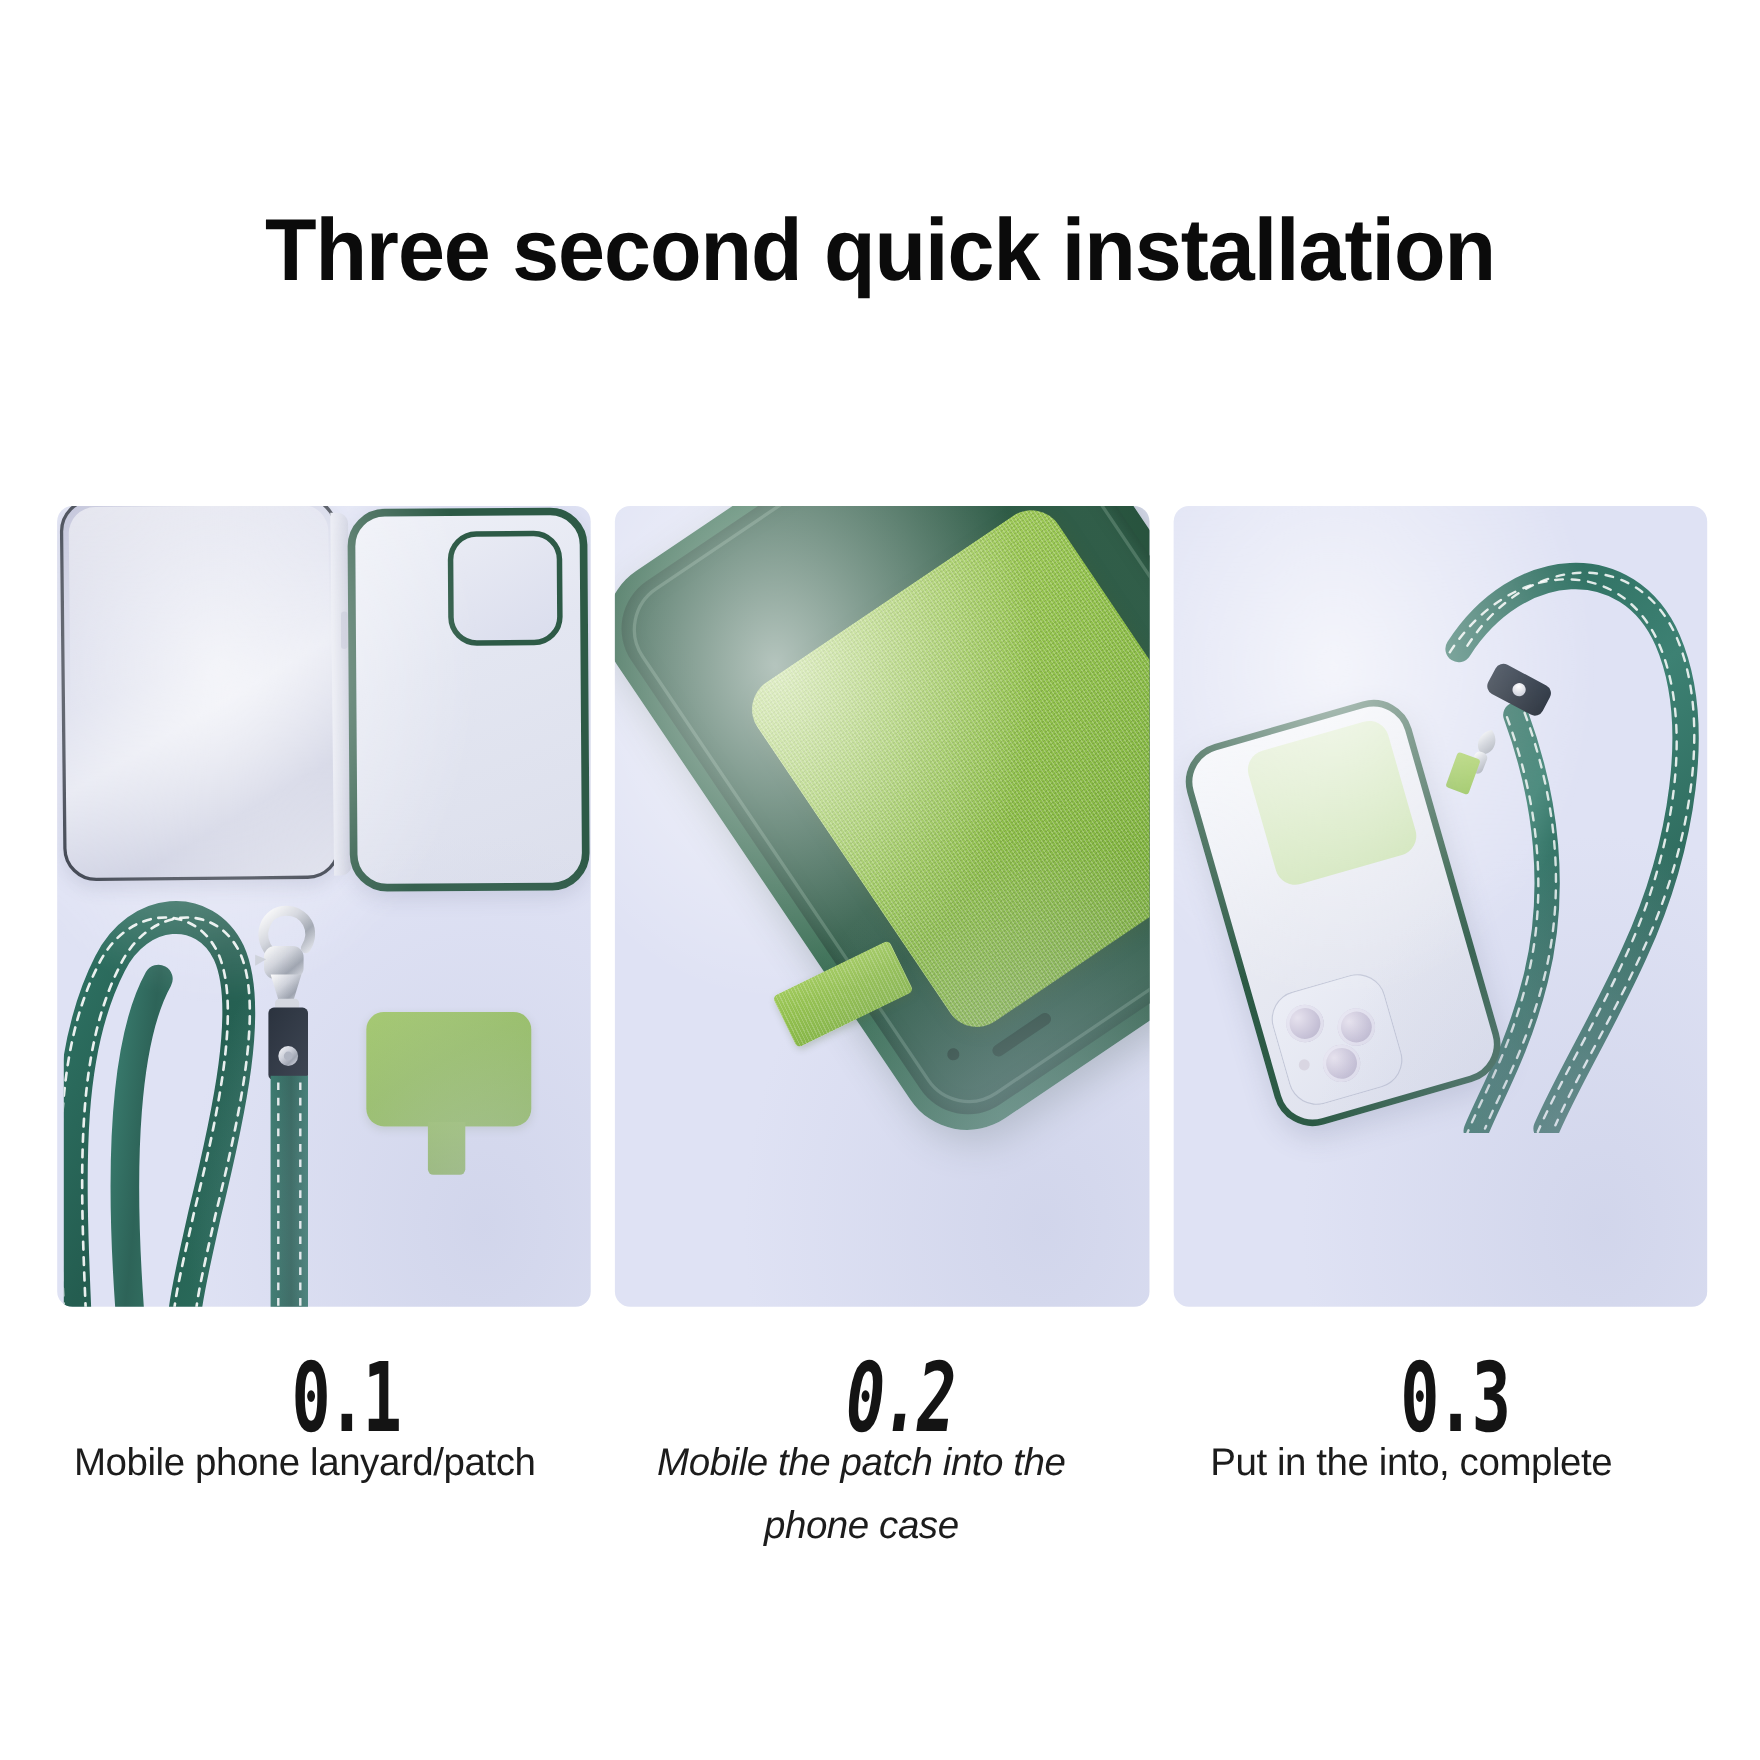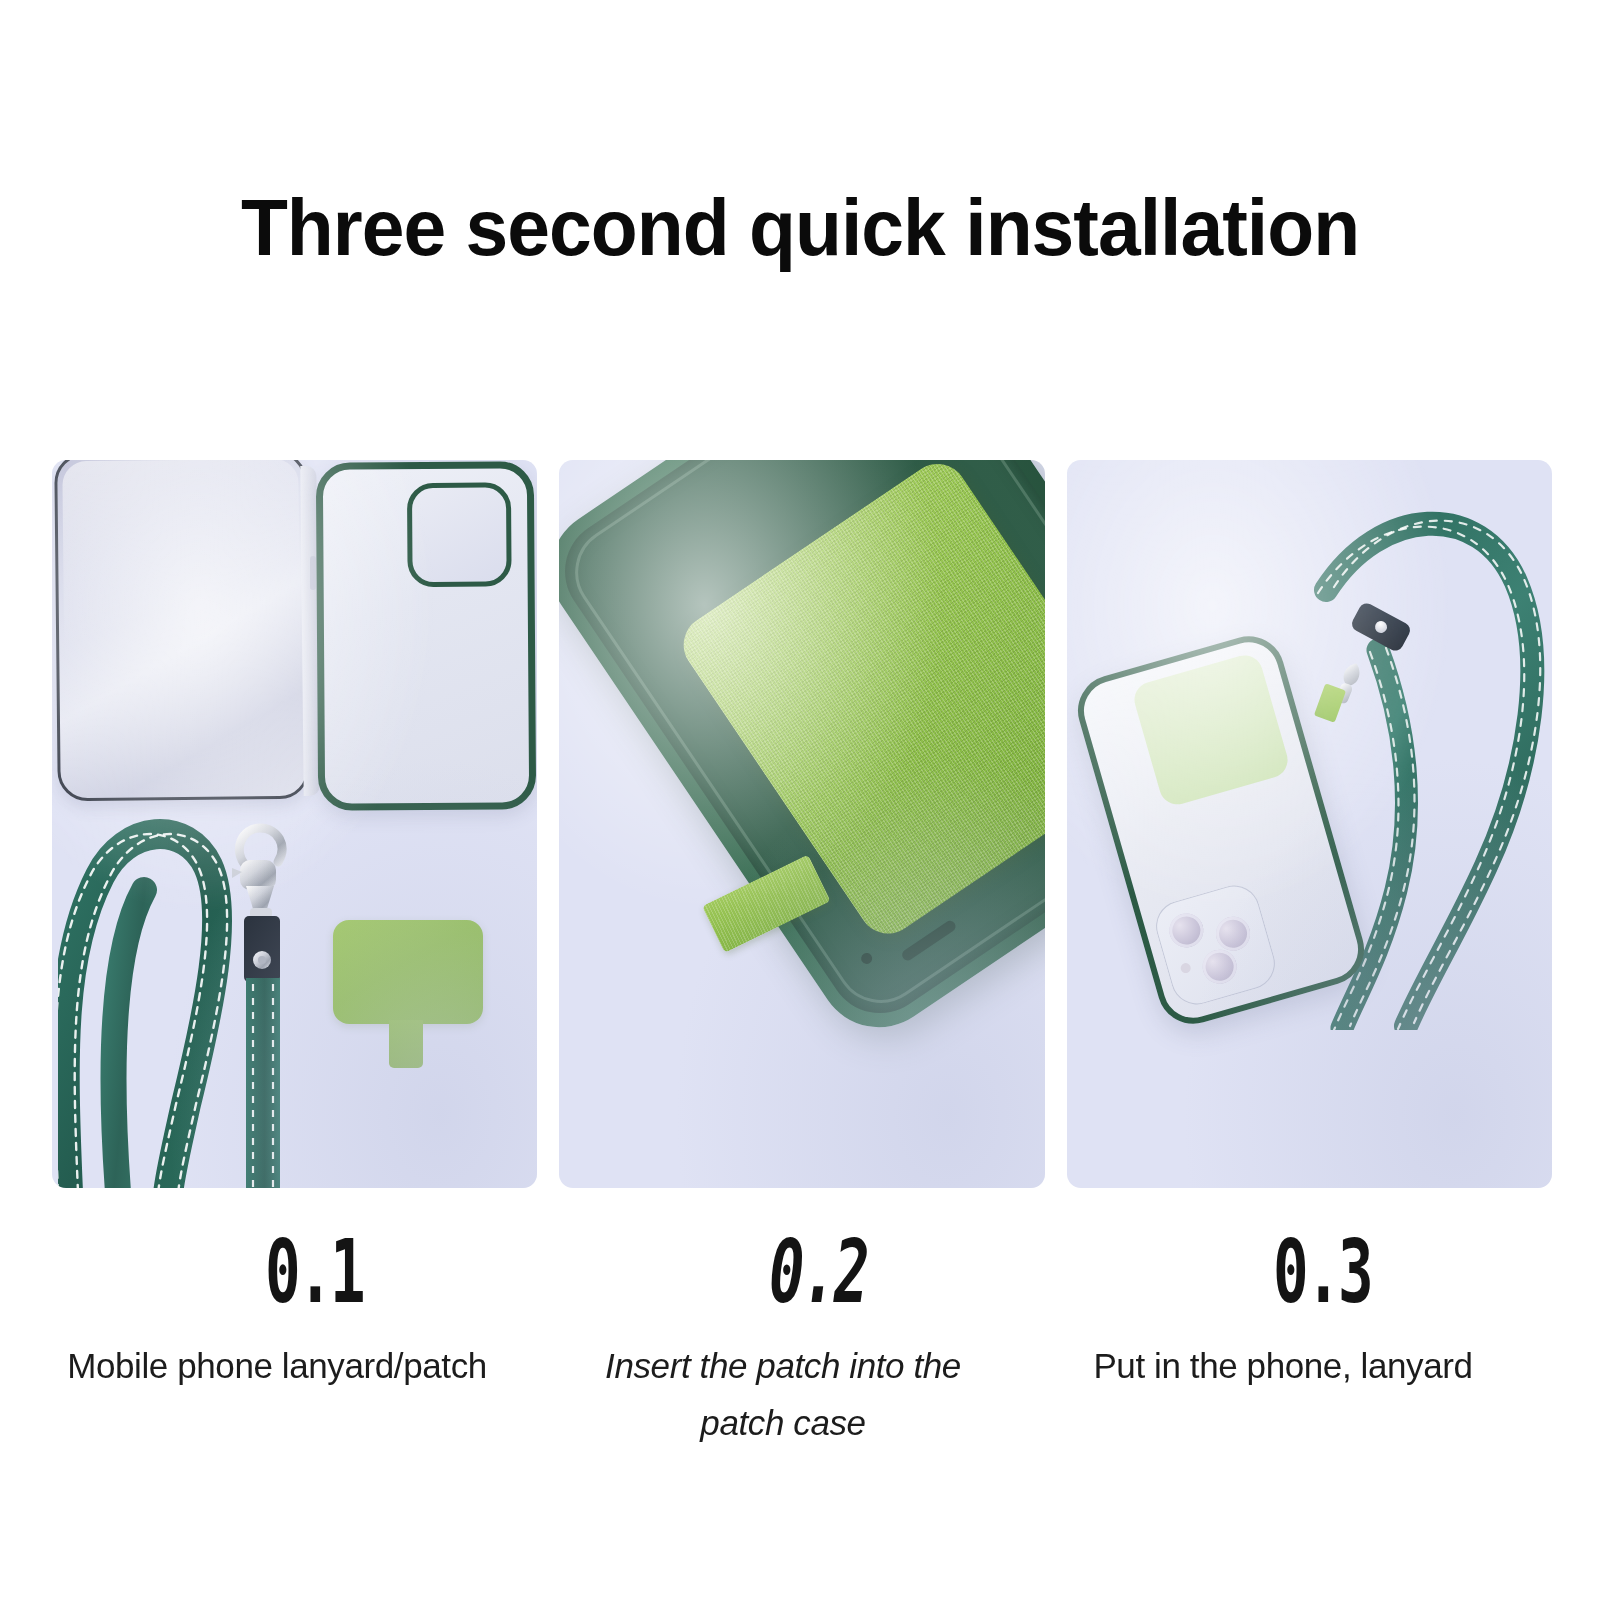--- a/index.html
+++ b/index.html
@@ -294,21 +294,20 @@
     font-size: 74px;
     font-weight: bold;
     color: #141414;
     letter-spacing: -4px;
     line-height: 1;
     transform: scaleX(0.80) scaleY(1.18);
     transform-origin: left top;
     display: inline-block;
   }
   .step-text {
-    margin-top: 36px;
     font-family: "Liberation Sans", sans-serif;
     font-size: 35px;
     color: #1c1c1c;
     line-height: 1.62;
     letter-spacing: -0.4px;
     max-width: 430px;
   }
   .caption-col.c1 { padding-left: 10px; }
   .caption-col.c1 .step-num { margin-left: 52px; }
   .caption-col.c2 { padding-left: 8px; font-style: italic; }
@@ -462,21 +461,21 @@
 
 <div class="captions">
 
   <div class="caption-col c1">
     <div class="step-num">0.1</div>
     <div class="step-text">Mobile phone lanyard/patch</div>
   </div>
 
   <div class="caption-col c2">
     <div class="step-num">0.2</div>
-    <div class="step-text">Insert the patch into the patch case</div>
+    <div class="step-text">Mobile the patch into the phone case</div>
   </div>
 
   <div class="caption-col c3">
     <div class="step-num">0.3</div>
-    <div class="step-text">Put in the phone, lanyard</div>
+    <div class="step-text">Put in the into, complete</div>
   </div>
 
 </div>
 
 </body></html>

